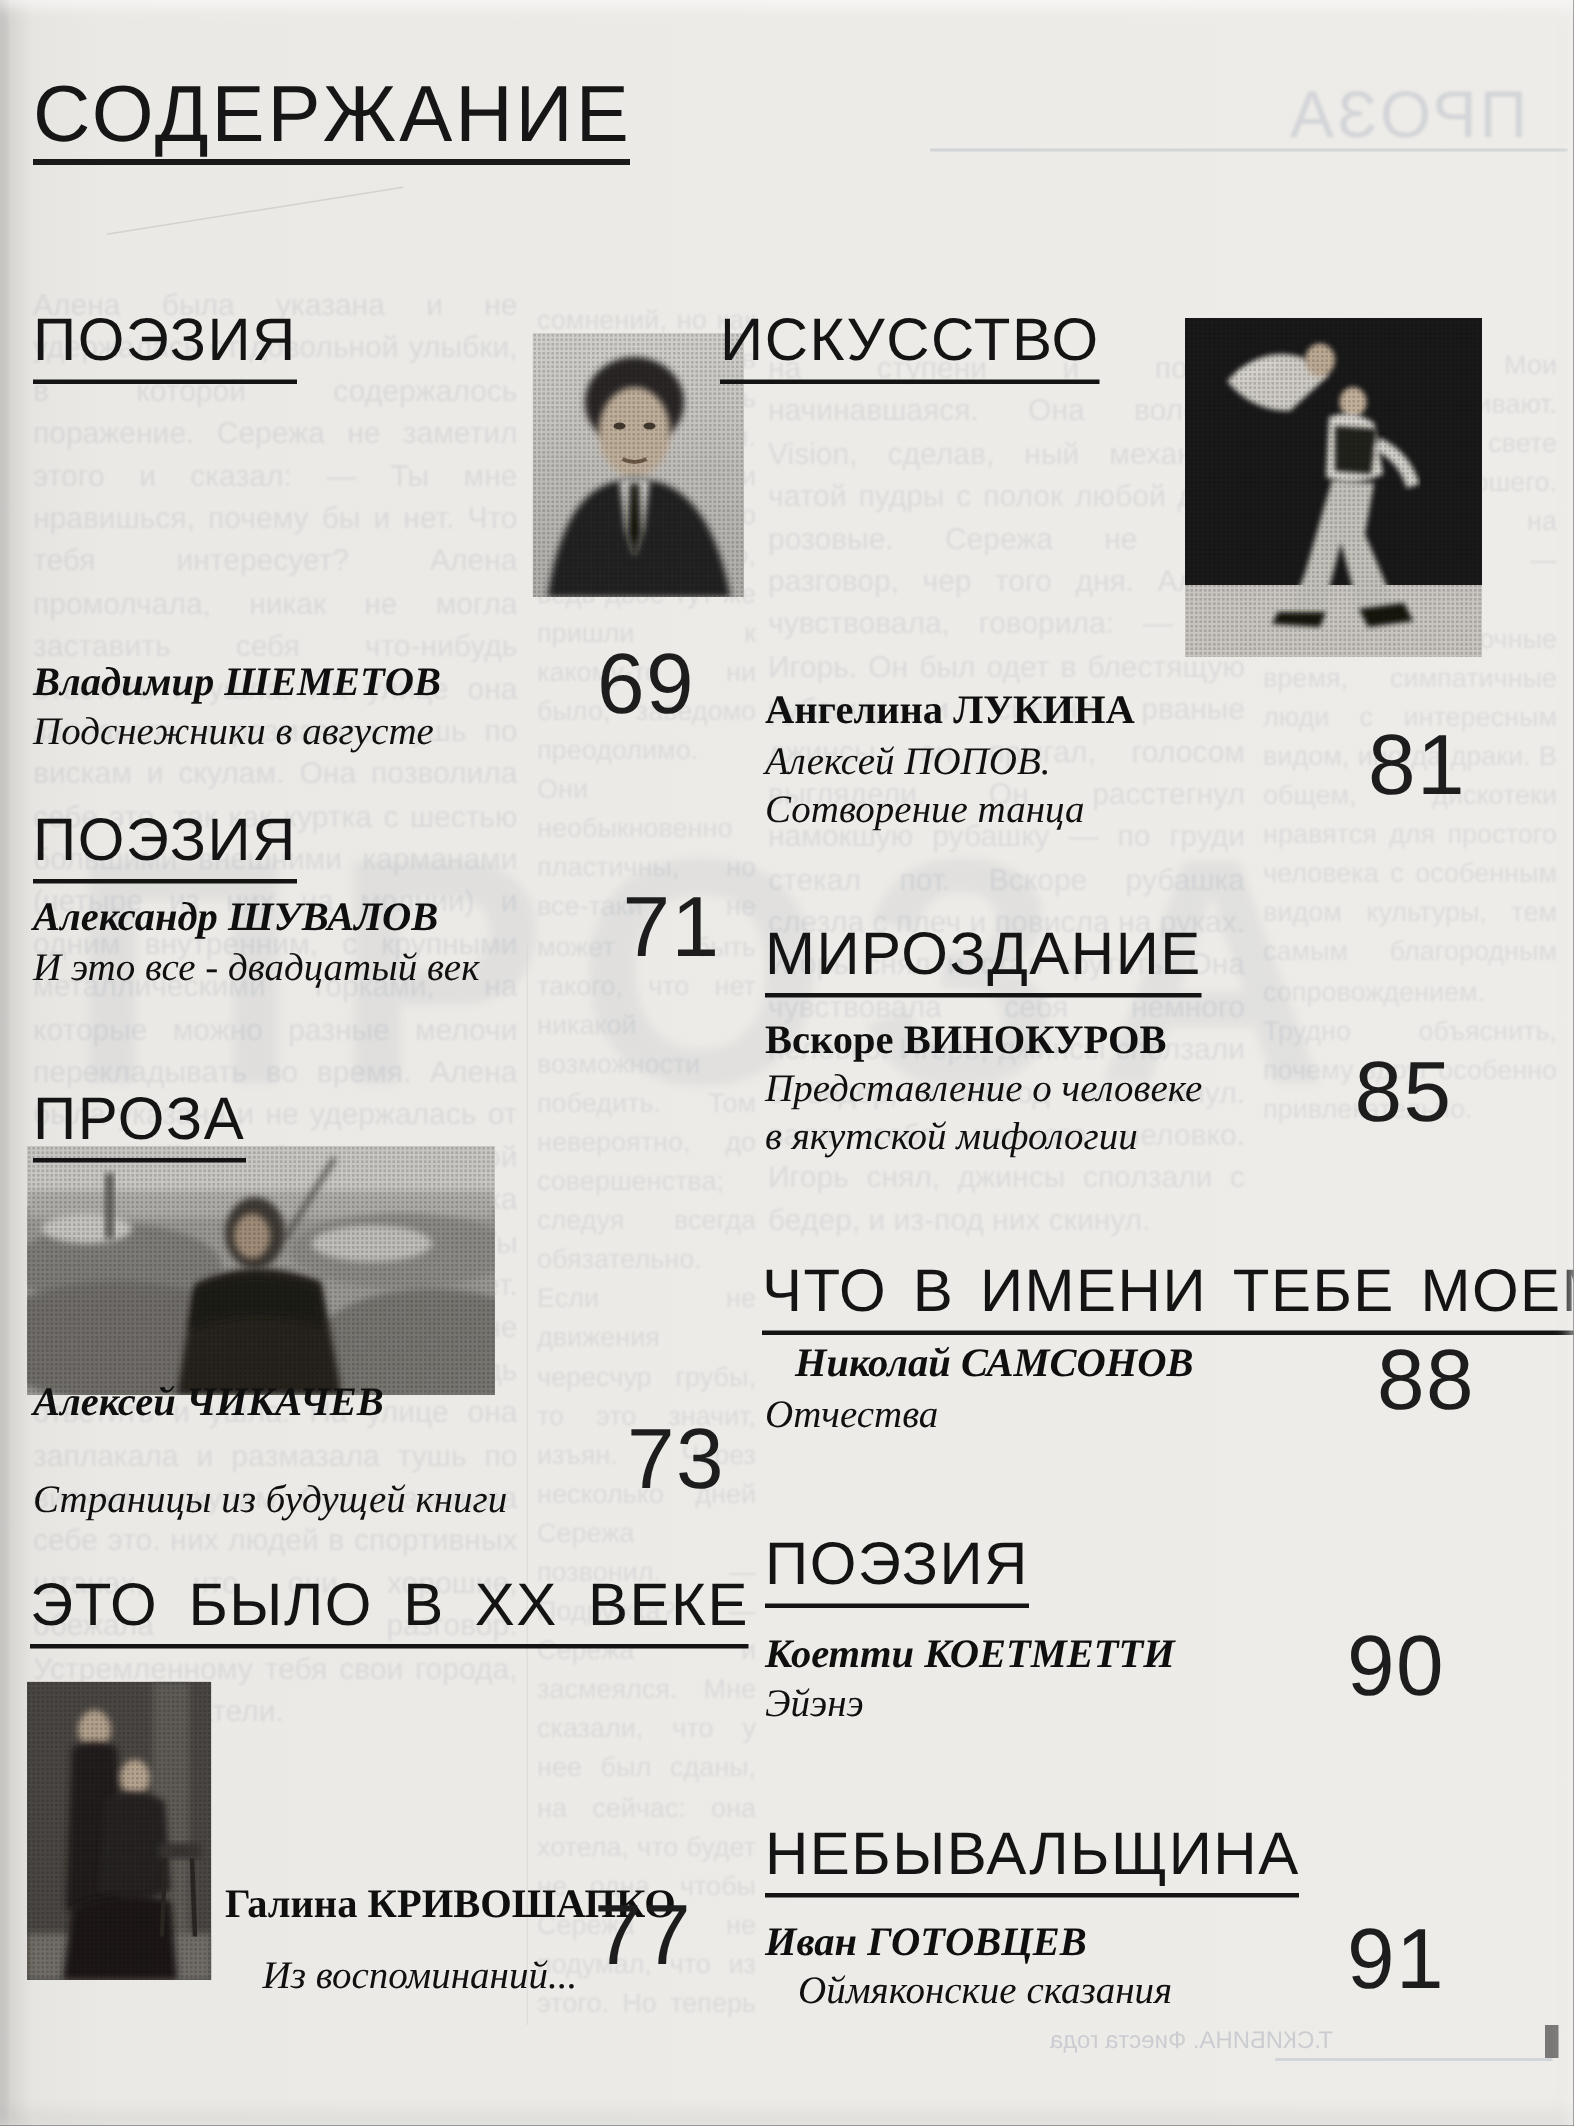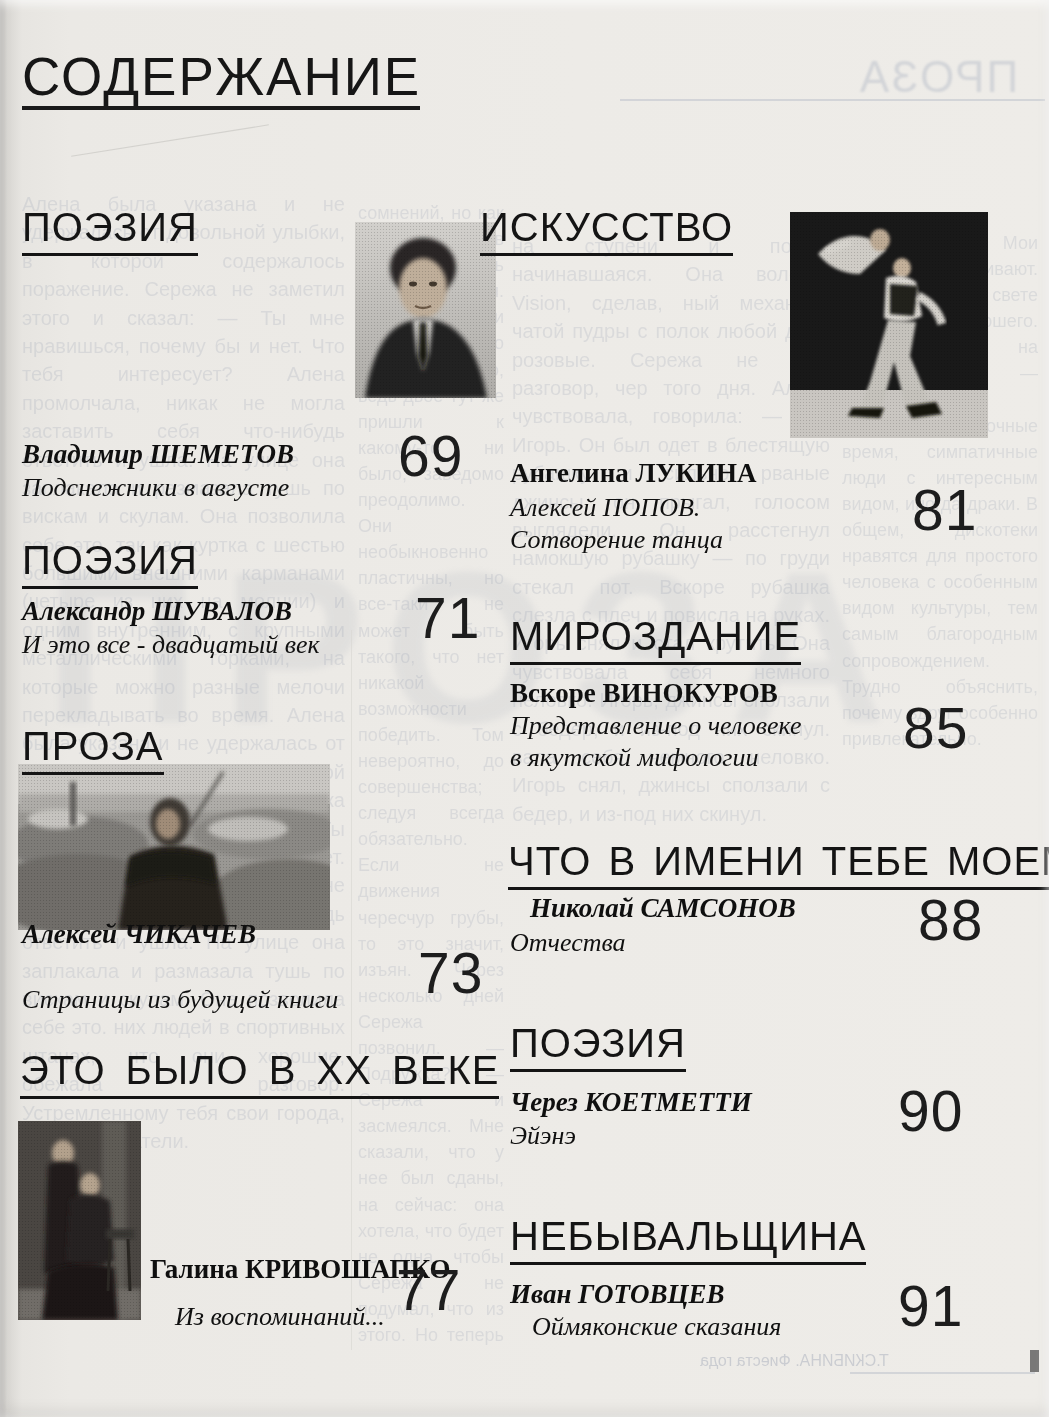--- a/index.html
+++ b/index.html
@@ -212,21 +212,21 @@
   <div class="abs work" style="left:510px;top:712px;">Представление о человеке</div>
   <div class="abs work" style="left:510px;top:744px;">в якутской мифологии</div>
   <div class="abs pagenum" style="left:903px;top:700px;">85</div>
 
   <div class="abs sec-h" style="left:508px;top:841px;word-spacing:5px;">ЧТО В ИМЕНИ ТЕБЕ МОЕМ</div>
   <div class="abs author" style="left:510px;top:894px;margin-left:20px;">Николай САМСОНОВ</div>
   <div class="abs work" style="left:510px;top:929px;">Отчества</div>
   <div class="abs pagenum" style="left:918px;top:892px;">88</div>
 
   <div class="abs sec-h" style="left:510px;top:1023px;">ПОЭЗИЯ</div>
-  <div class="abs author" style="left:510px;top:1088px;">Через КОЕТМЕТТИ</div>
+  <div class="abs author" style="left:510px;top:1088px;">Коетти КОЕТМЕТТИ</div>
   <div class="abs work" style="left:510px;top:1122px;">Эйэнэ</div>
   <div class="abs pagenum" style="left:898px;top:1083px;text-align:right;">90</div>
 
   <div class="abs sec-h" style="left:510px;top:1216px;">НЕБЫВАЛЬЩИНА</div>
   <div class="abs author" style="left:510px;top:1280px;">Иван ГОТОВЦЕВ</div>
   <div class="abs work" style="left:532px;top:1313px;">Оймяконские сказания</div>
   <div class="abs pagenum" style="left:898px;top:1278px;">91</div>
 
   <div class="abs bleed-foot mirror" style="left:700px;top:1352px;">Т.СКИБИНА. Фиеста года</div>
   <div class="abs bleed-line" style="left:850px;top:1372px;width:185px;"></div>

